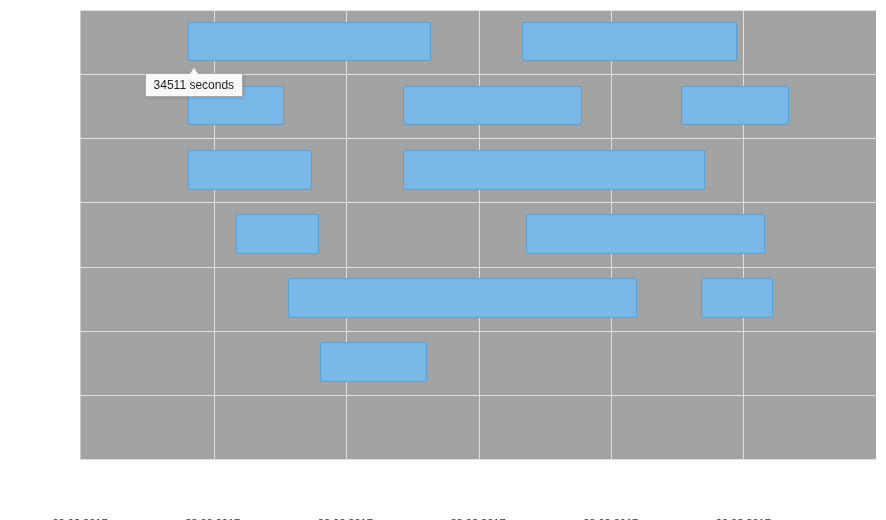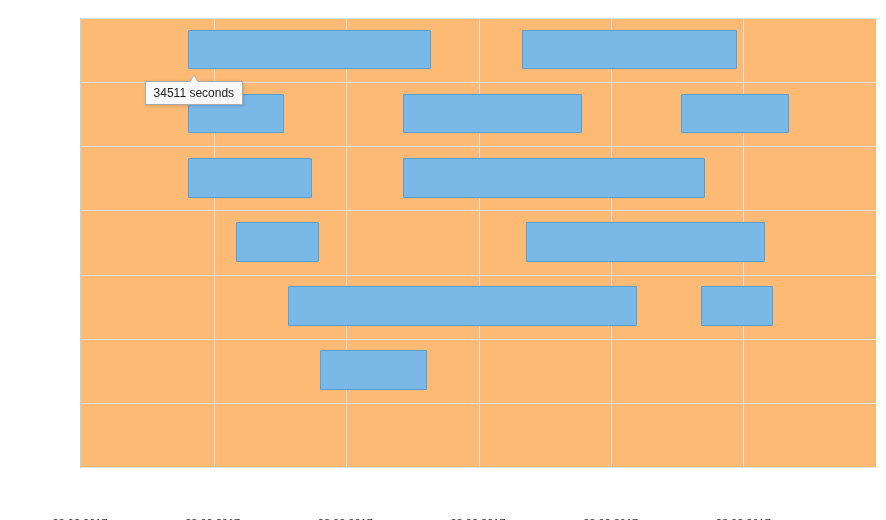--- a/index.html
+++ b/index.html
@@ -18,22 +18,21 @@
       height: 520px;
       background: #fff;
       padding: 10px 10px 60px 80px;
     }
     .chart-area {
       position: relative;
       width: 100%;
       height: 100%;
       border-left: 1px solid #ccc;
       border-bottom: 1px solid #ccc;
-      background: #fdba74;
-      margin-top: 8px;
+      background: #a3a3a3;
     }
     
     .grid-line {
       position: absolute;
       left: 0;
       right: 0;
       height: 1px;
       background: #e0e0e0;
     }
     

